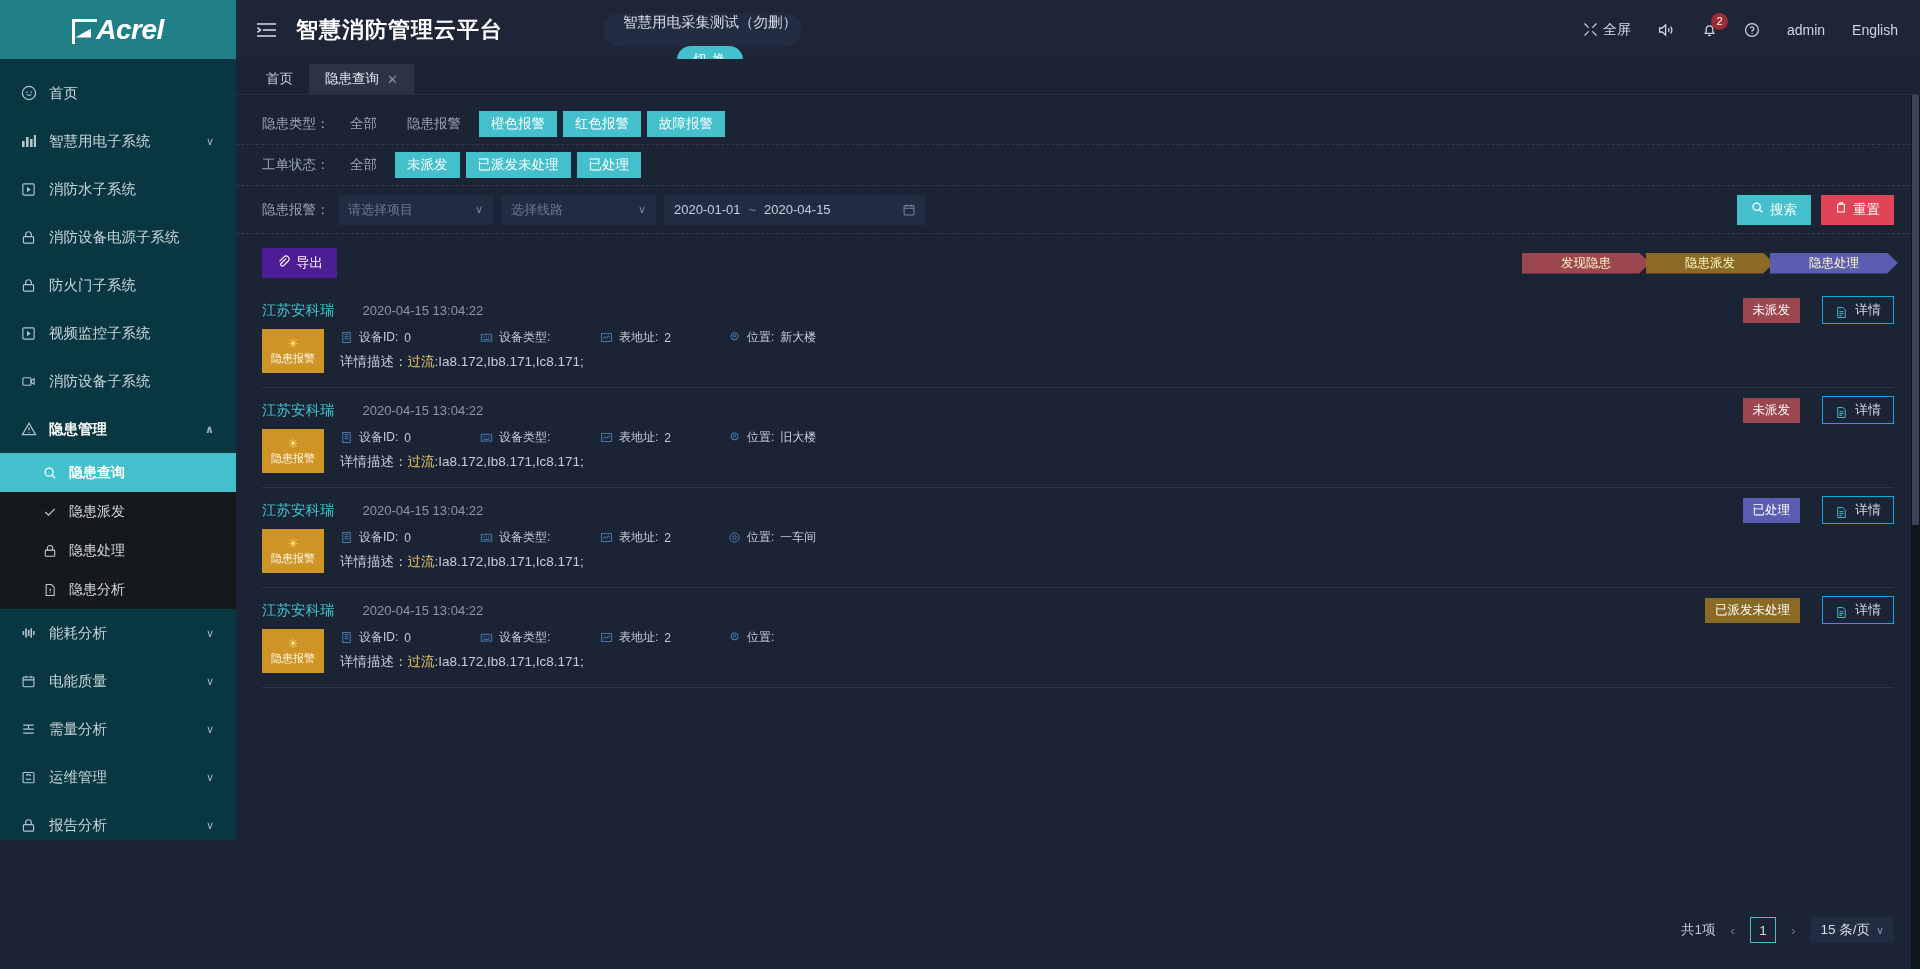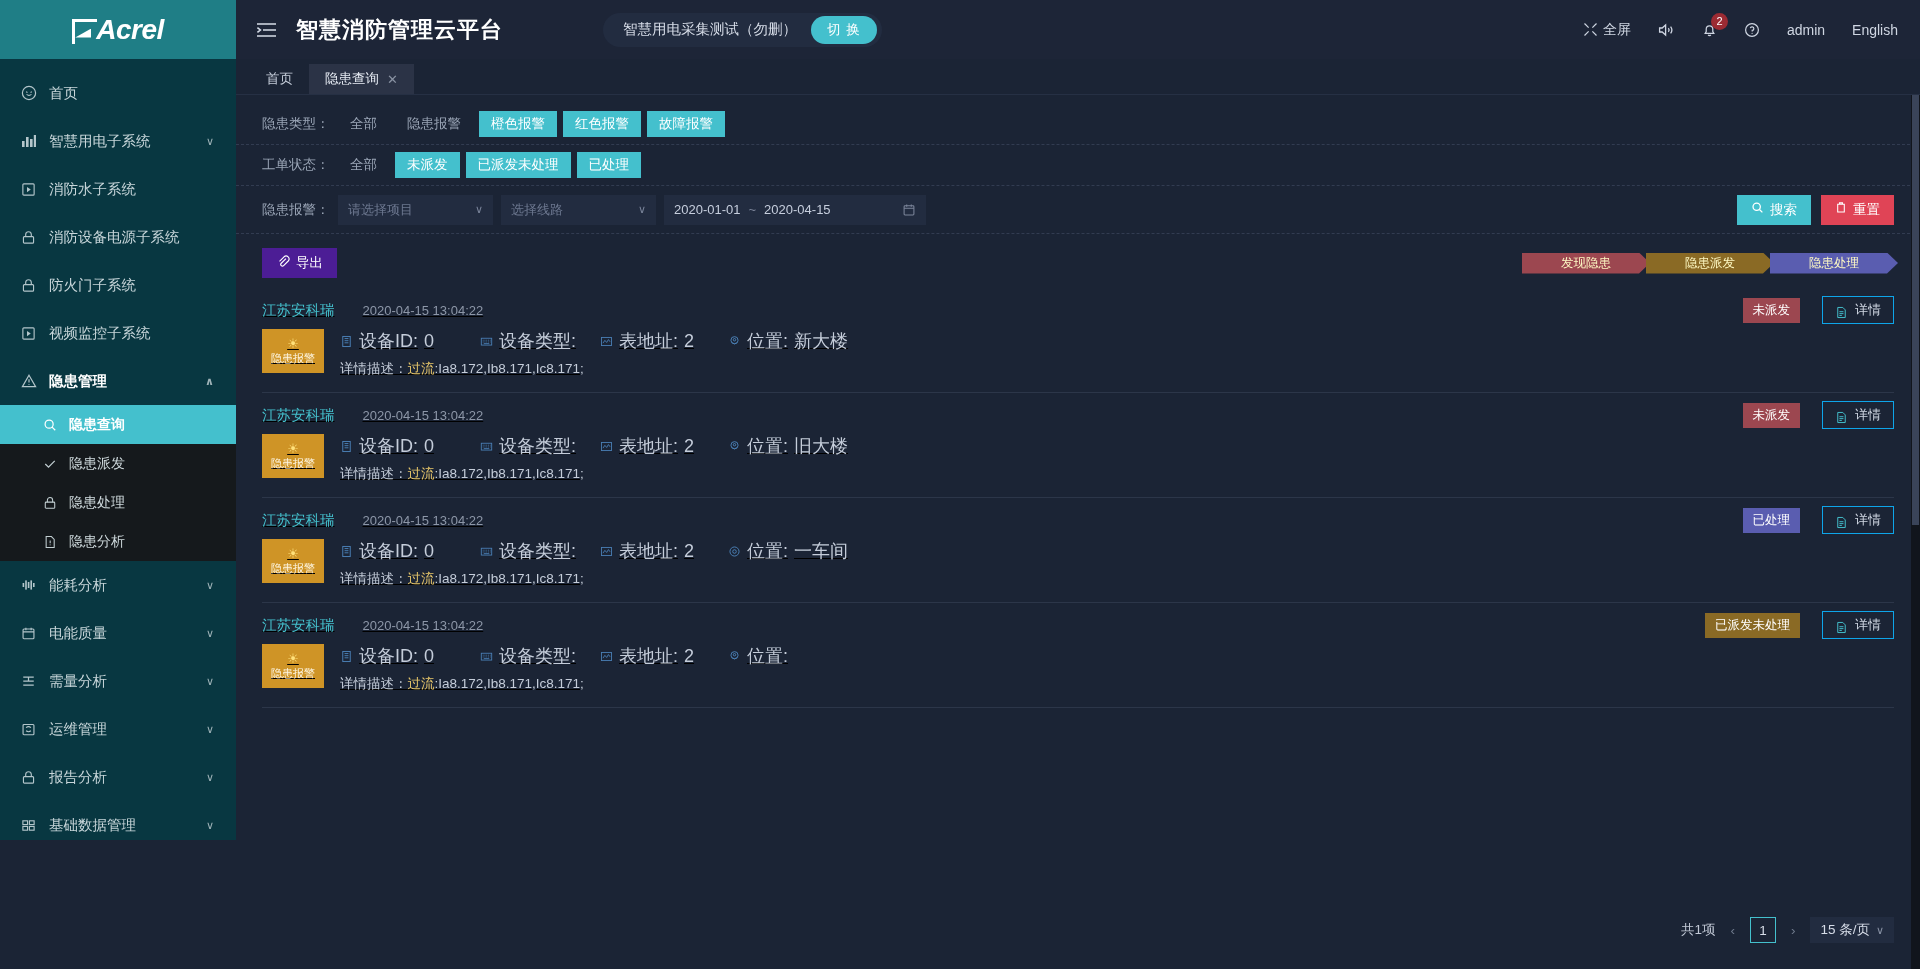--- a/index.html
+++ b/index.html
@@ -68,21 +68,21 @@
 
   .topbar {
     height: 59px; background: #1d2537;
     display: flex; align-items: center; padding: 0 22px 0 20px;
     flex: 0 0 59px;
   }
   .hamburger { width: 22px; height: 18px; color: #d6dde8; margin-right: 18px; cursor: pointer; display:flex; align-items:center;}
   .app-title { color: #fff; font-size: 22px; font-weight: bold; letter-spacing: 1px; }
   .project-pill {
     margin-left: 100px; height: 34px; background: #222c40; border-radius: 17px;
-    display: flex; align-items: center; padding: 0 5px 0 20px; gap: 14px;
+    display: flex; align-items: center; padding: 0 5px 0 20px; gap: 14px; flex-direction: column;
   }
   .project-name { color: #d7dde8; font-size: 14.5px; }
   .switch-btn {
     background: #44c0cd; color: #fff; font-size: 13.5px;
     border-radius: 14px; padding: 5px 16px; cursor: pointer; letter-spacing:1px;
   }
   .top-right { margin-left: auto; display: flex; align-items: center; gap: 27px; }
   .top-right .titem { display: flex; align-items: center; gap: 5px; color: #cfd6e2; font-size: 14px; cursor: pointer; position: relative; }
   .badge-dot {
     position: absolute; top: -9px; left: 9px;
@@ -148,37 +148,37 @@
     width: 128px; height: 21px; display: flex; align-items: center; justify-content: center;
     color: #fef9c3; font-size: 12.5px;
     clip-path: polygon(0 0, calc(100% - 11px) 0, 100% 50%, calc(100% - 11px) 100%, 0 100%);
     margin-right: -4px;
   }
 
   
   .list { margin: 10px 26px 0 26px; }
   .rec {
     border-bottom: 1px solid #2c3purple; border-bottom: 1px solid #2c3649;
-    padding: 13px 0 14px 0; position: relative; text-decoration: underline;
+    padding: 13px 0 14px 0; position: relative;
   }
   .rec-head { display: flex; align-items: center; gap: 28px; margin-bottom: 9px; }
   .rec-org { color: #44c0cd; font-size: 14.5px; }
   .rec-time { color: #8d97a8; font-size: 13px; }
   .rec-body { display: flex; align-items: flex-start; }
   .alarm-tile {
     width: 62px; height: 44px; background: #cf9426;
     display: flex; flex-direction: column; align-items: center; justify-content: center;
     flex: 0 0 62px; margin-right: 16px; color: #fff9e8; font-size: 11px;
   }
   .alarm-tile .lamp { font-size: 13px; line-height: 14px; color:#ffe07a;}
   .rec-fields { flex: 1; }
   .field-line { display: flex; align-items: center; margin-bottom: 7px; }
   .field {
     display: flex; align-items: center; gap: 6px;
-    color: #c5cdda; font-size: 18px;
+    color: #c5cdda; font-size: 12px;
   }
   .field .fi { color: #4a7fb5; display: inline-flex; }
   .f1 { width: 140px; } .f2 { width: 120px; } .f3 { width: 128px; }
   .desc { color: #c5cdda; font-size: 13.5px; }
   .desc .hi { color: #e7c66a; }
   .rec-right { position: absolute; right: 0; top: 8px; display: flex; align-items: center; gap: 22px; }
   .status {
     font-size: 12.5px; color: #fff; padding: 4px 10px; min-width: 52px; text-align: center;
   }
   .st-undispatch { background: #9c4750; }
@@ -286,20 +286,29 @@
       <div class="nav-item">
         <span class="ico">
           <svg width="15" height="15" viewBox="0 0 16 16" fill="none" stroke="currentColor" stroke-width="1.2">
               <rect x="2" y="2" width="12" height="12" rx="1"></rect>
               <path d="M6.4 5.2 L10.4 8 L6.4 10.8 Z" fill="currentColor" stroke="none"></path>
             </svg>
         </span>
         <span class="lbl">视频监控子系统</span>
       </div>
 
+      <div class="nav-item">
+        <span class="ico">
+          <svg width="15" height="15" viewBox="0 0 16 16" fill="none" stroke="currentColor" stroke-width="1.2">
+              <rect x="2" y="4" width="8.6" height="8" rx="1"></rect>
+              <path d="M10.8 7 L14 5 V11 L10.8 9 Z"></path>
+            </svg>
+        </span>
+        <span class="lbl">消防设备子系统</span>
+      </div>
 
       <div class="nav-item" style="color:#fff;font-weight:600;">
         <span class="ico">
           <svg width="16" height="16" viewBox="0 0 16 16" fill="none" stroke="currentColor" stroke-width="1.2">
               <path d="M8 2.3 L14.6 13.6 H1.4 Z"></path>
               <path d="M8 6.2 V9.6 M8 11.2 v0.9"></path>
             </svg>
         </span>
         <span class="lbl">隐患管理</span>
         <span class="caret">∧</span>

